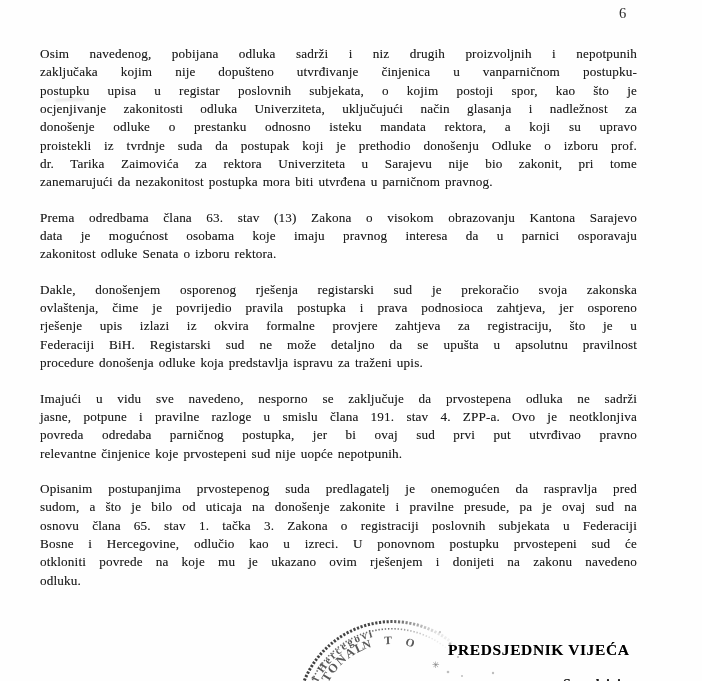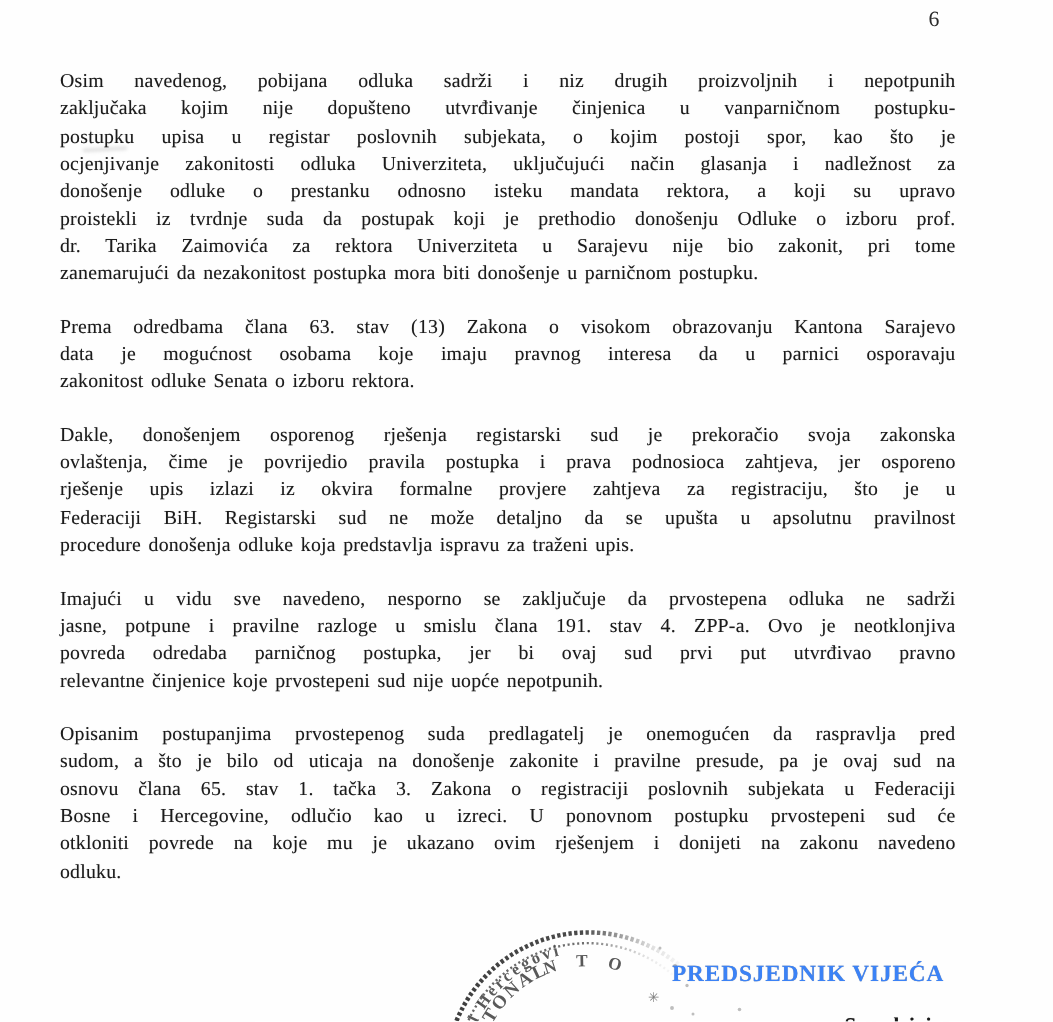--- a/index.html
+++ b/index.html
@@ -48,21 +48,21 @@
     position: absolute;
     left: 448px;
     top: 641px;
     width: 195px;
   }
   .sig-title {
     font-size: 15.5px;
     font-weight: bold;
     letter-spacing: 0.6px;
     white-space: nowrap;
-    color: #3b82f6;
+    color: #000000;
     text-shadow: 0 0 0.5px rgba(0,0,0,0.4);
   }
   .sig-role {
     margin-top: 18px;
     font-size: 14px;
     font-weight: bold;
     letter-spacing: 6.5px;
     text-align: right;
     padding-right: 2px;
     color: #1a1a1a;
@@ -94,21 +94,21 @@
   <main class="doc-body">
 
   <div class="para">
         <div class="line">Osim navedenog, pobijana odluka sadrži i niz drugih proizvoljnih i nepotpunih</div>
         <div class="line">zaključaka kojim nije dopušteno utvrđivanje činjenica u vanparničnom postupku-</div>
         <div class="line">postupku upisa u registar poslovnih subjekata, o kojim postoji spor, kao što je</div>
         <div class="line">ocjenjivanje zakonitosti odluka Univerziteta, uključujući način glasanja i nadležnost za</div>
         <div class="line">donošenje odluke o prestanku odnosno isteku mandata rektora, a  koji su upravo</div>
         <div class="line">proistekli iz tvrdnje suda da postupak koji je prethodio donošenju Odluke o izboru prof.</div>
         <div class="line">dr. Tarika Zaimovića za rektora Univerziteta u Sarajevu nije bio zakonit, pri tome</div>
-        <div class="line last">zanemarujući da nezakonitost postupka mora biti donošenje u parničnom postupku.</div>
+        <div class="line last">zanemarujući da nezakonitost postupka mora biti utvrđena u parničnom pravnog.</div>
       </div>
       <div class="para">
         <div class="line">Prema odredbama člana 63. stav (13) Zakona o visokom obrazovanju Kantona Sarajevo</div>
         <div class="line">data je mogućnost osobama koje imaju pravnog interesa da u parnici osporavaju</div>
         <div class="line last">zakonitost odluke Senata o izboru rektora.</div>
       </div>
       <div class="para">
         <div class="line">Dakle, donošenjem osporenog rješenja registarski sud je prekoračio svoja zakonska</div>
         <div class="line">ovlaštenja, čime je povrijedio pravila postupka i prava podnosioca zahtjeva, jer osporeno</div>
         <div class="line">rješenje upis izlazi iz okvira formalne provjere zahtjeva za registraciju, što je u</div>

